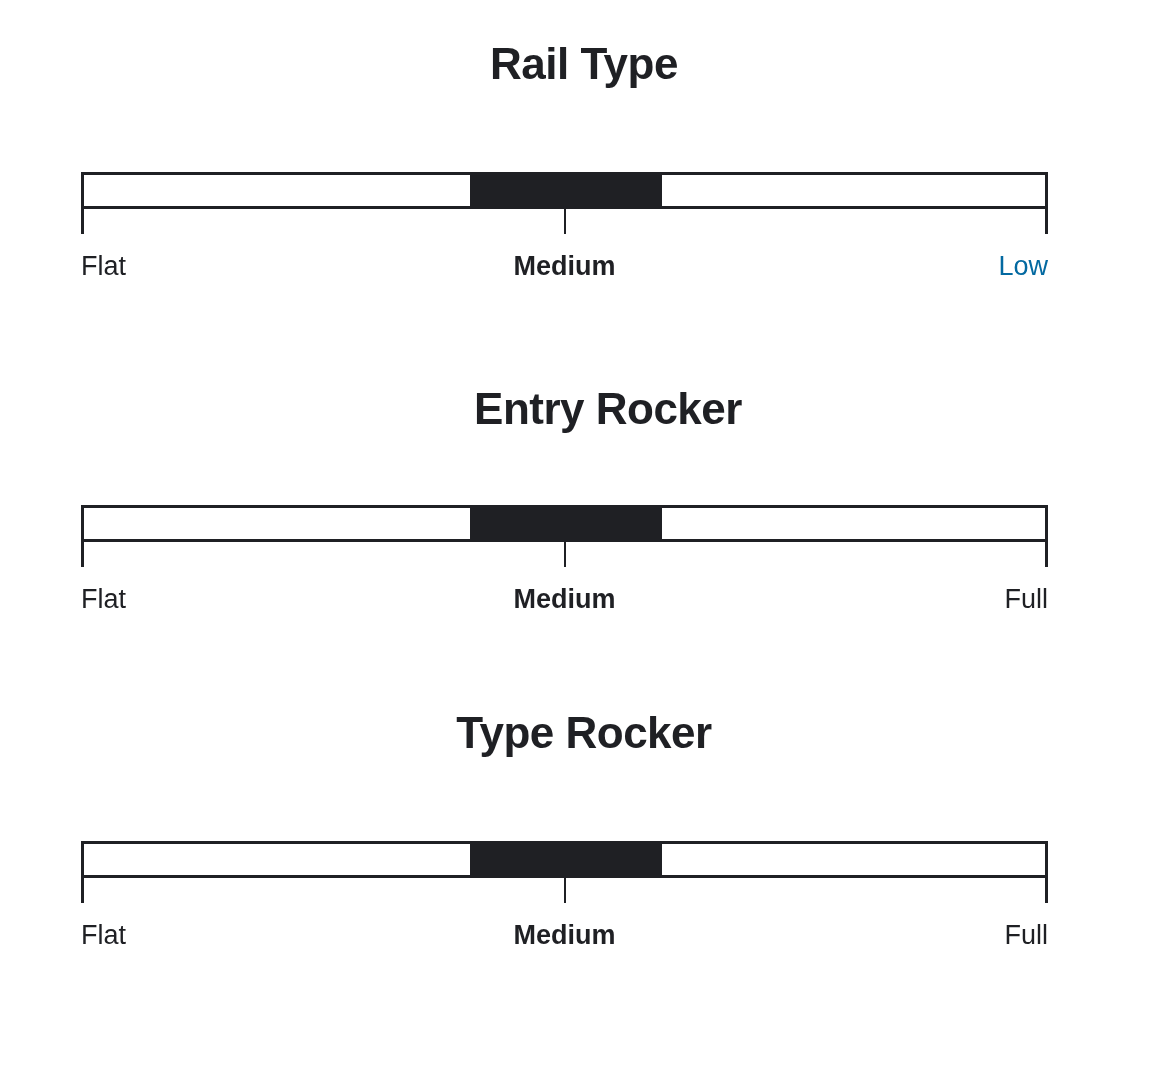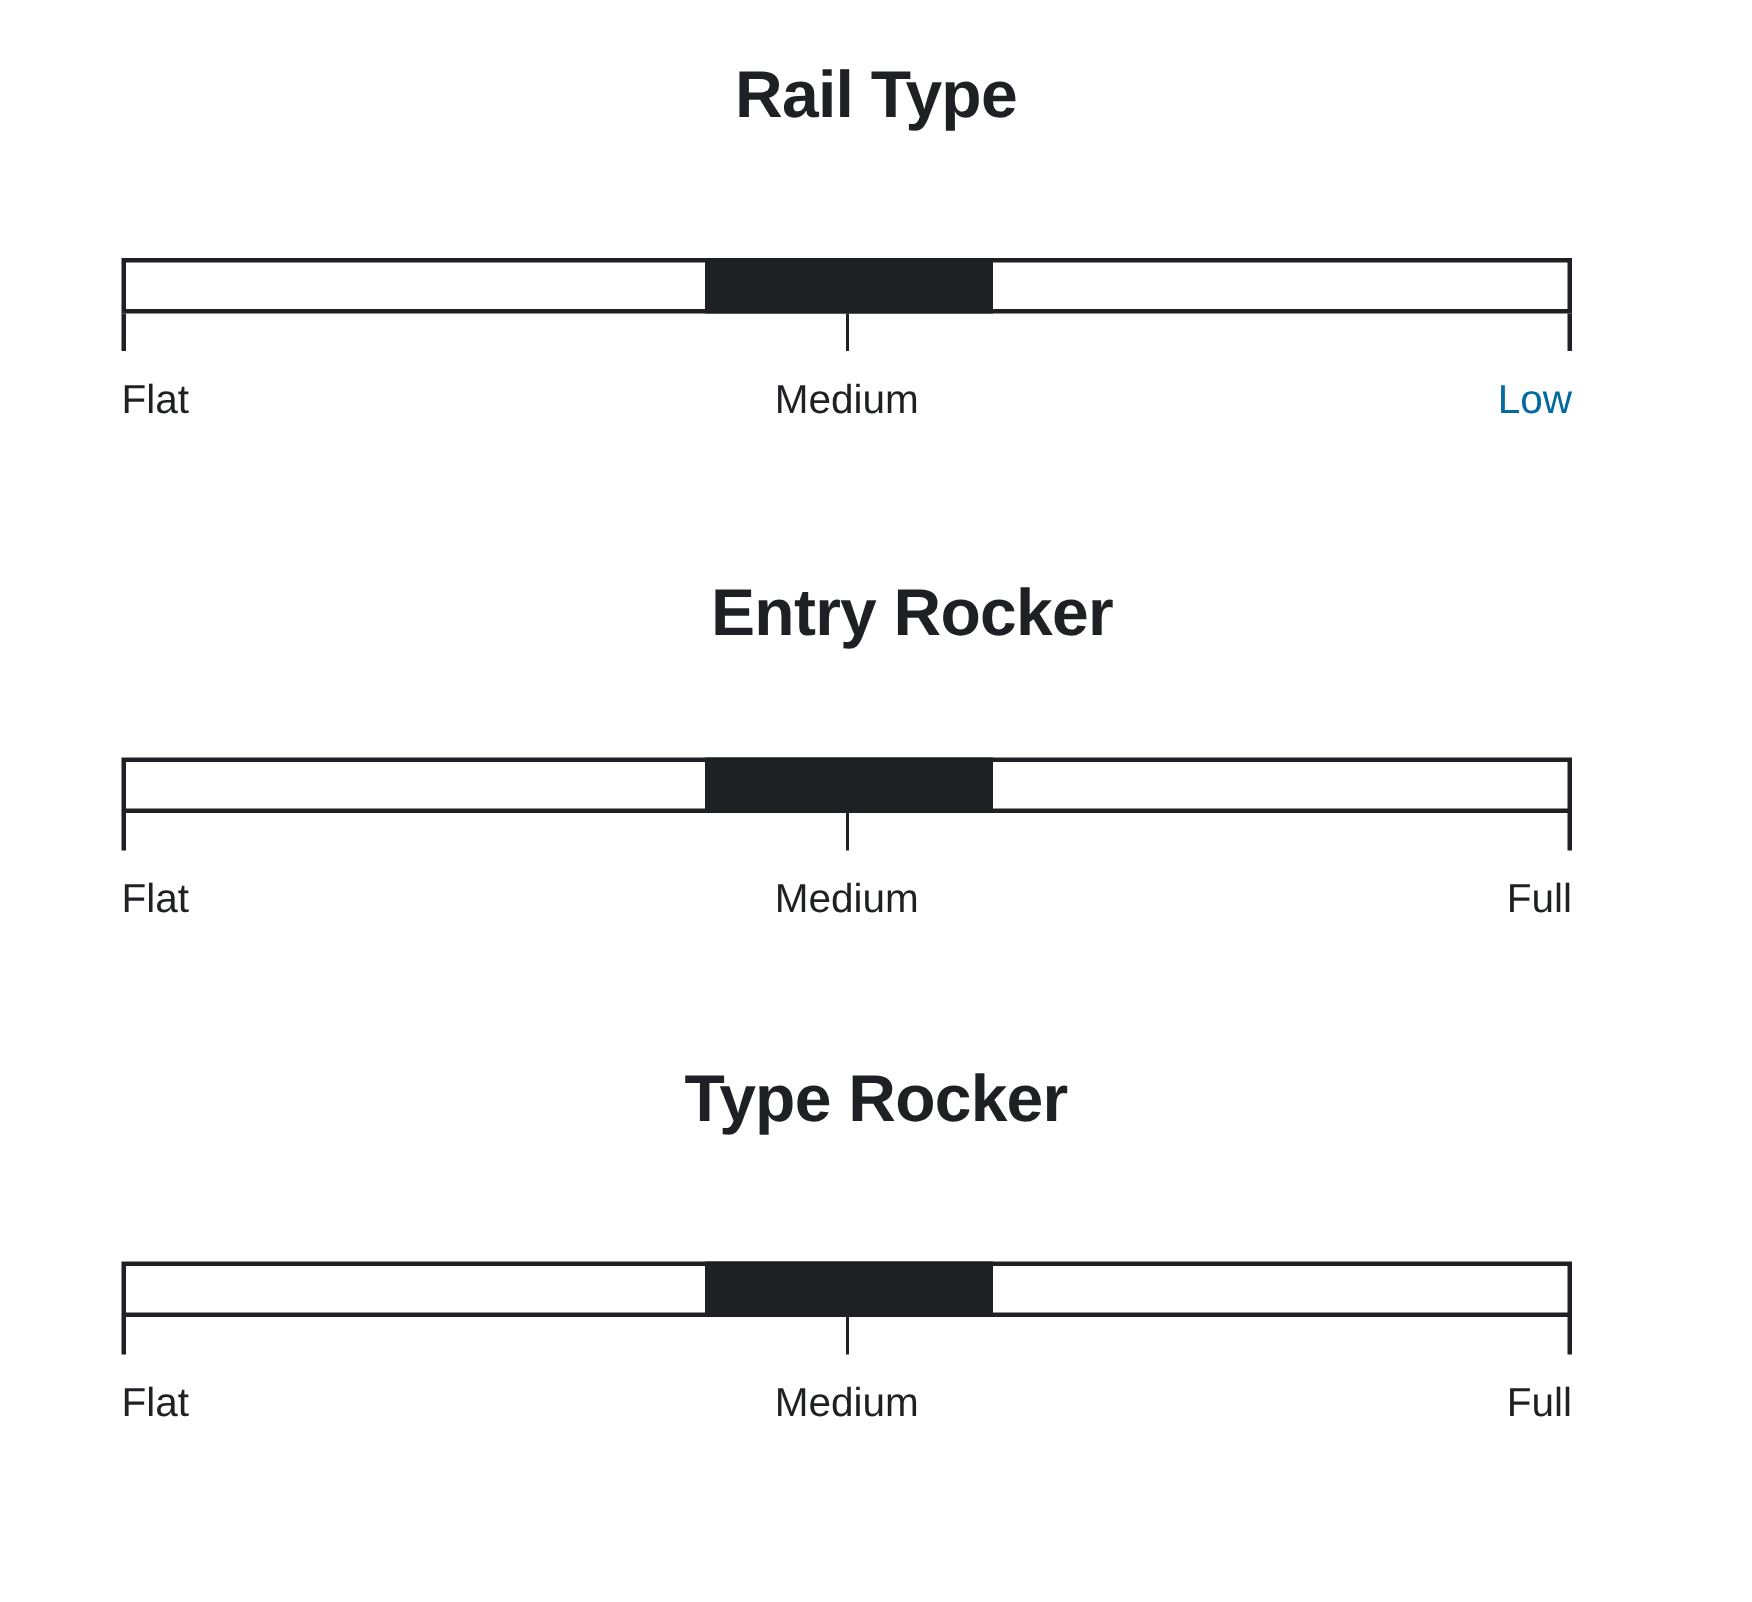--- a/index.html
+++ b/index.html
@@ -89,21 +89,21 @@
   .slider-label {
     position: absolute;
     top: 0;
     font-size: 27px;
     font-weight: normal;
     color: #1f2024;
     line-height: 34px;
     white-space: nowrap;
   }
   .slider-label.label-start { left: 0px; }
-  .slider-label.label-mid   { left: 50%; transform: translateX(-50%); }
+  .slider-label.label-mid   { left: 50%; transform: translateX(-50%); font-weight: bold; }
   .slider-label.label-end   { right: 0px; }
 
   
   #section-0 { top: 0px; }
   #section-1 { top: 333px; }
   #section-2 { top: 669px; }
 
   #section-0 .section-title { top: 42px; }
   #section-1 .section-title { top: 54px; padding-left: 24px; }
   #section-2 .section-title { top: 42px; }

